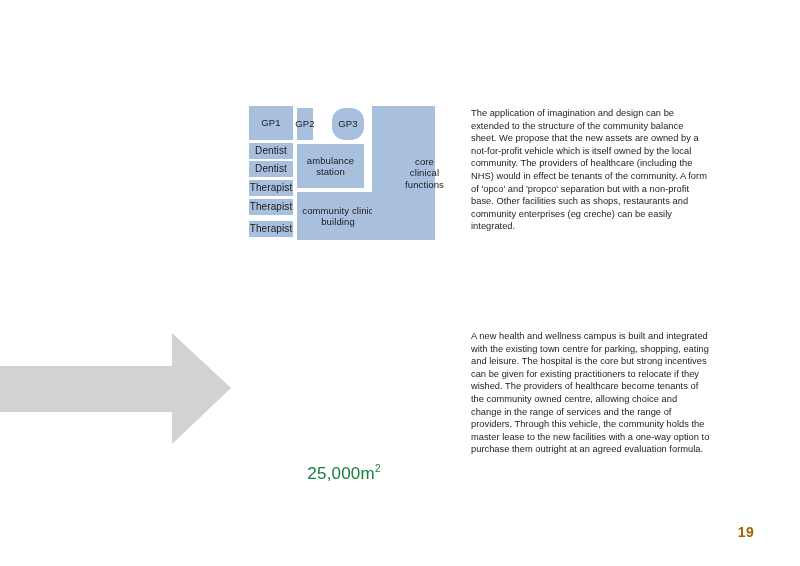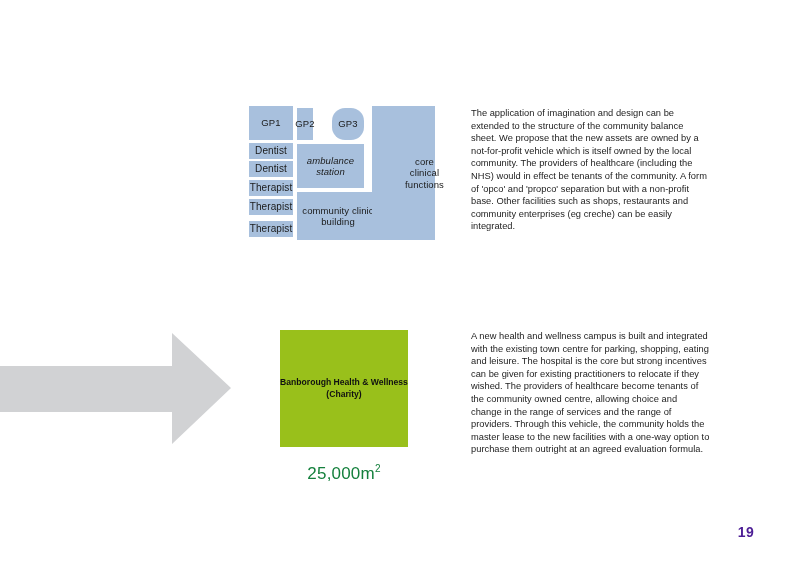--- a/index.html
+++ b/index.html
@@ -85,21 +85,21 @@
     top: 330px;
     width: 234px;
     height: 118px;
   }
 
   
   #page-number {
     position: absolute;
     right: 46px;
     top: 524px;
-    color: #4c1d95;
+    color: #a16207;
     font-size: 14px;
     font-weight: 700;
     letter-spacing: 0.3px;
   }
 </style>
 </head>
 <body>
 
 <div id="page">
 
@@ -124,43 +124,40 @@
       <span>Therapist</span>
     </div>
 
     <div class="dbox" style="left:297px; top:108px; width:16px; height:32px;">
       <span>GP2</span>
     </div>
     <div class="dbox" style="left:332px; top:108px; width:32px; height:32px;border-radius:13px;">
       <span>GP3</span>
     </div>
 
-    <div class="dbox" style="left:297px; top:144px; width:67px; height:44px;font-style:italic;">
+    <div class="dbox" style="left:297px; top:144px; width:67px; height:44px;">
       <span>ambulance station</span>
     </div>
     <div class="dbox" style="left:297px; top:192px; width:82px; height:48px;text-align:center;">
       <span>community clinic building</span>
     </div>
 
     <div class="dbox" style="left:372px; top:106px; width:63px; height:134px;padding-left:44px;">
       <span>core clinical functions</span>
     </div>
   </div>
 
   <div class="copy" style="left:471px; top:107px; width:239px;">The application of imagination and design can be extended to the structure of the community balance sheet.  We propose that the new assets are owned by a not-for-profit vehicle which is itself owned by the local community.  The providers of healthcare (including the NHS) would in effect be tenants of the community.  A form of 'opco' and 'propco' separation but with a non-profit base.  Other facilities such as shops, restaurants and community enterprises (eg creche) can be easily integrated.</div>
 
   <div id="arrow-wrap">
     <svg width="234" height="118" viewBox="0 0 234 118" xmlns="http://www.w3.org/2000/svg">
       <polygon points="0,36 172,36 172,3 231,58 172,114 172,82 0,82" fill="#d1d2d4"></polygon>
     </svg>
   </div>
 
-  <div id="green-box">
-    <span class="label">Banborough Health &amp; Wellness (Charity)</span>
-  </div>
 
   <div id="area-caption">
     <span>25,000m</span><sup>2</sup>
   </div>
 
   <div class="copy" style="left:471px; top:330px; width:239px;">A new health and wellness campus is built and integrated with the existing town centre for parking, shopping, eating and leisure.  The hospital is the core but strong incentives can be given for existing practitioners to relocate if they wished.  The providers of healthcare become tenants of the community owned centre, allowing choice and change in the range of services and the range of providers.  Through this vehicle, the community holds the master lease to the new facilities with a one-way option to purchase them outright at an agreed evaluation formula.</div>
 
   <div id="page-number">19</div>
 
 </div>

